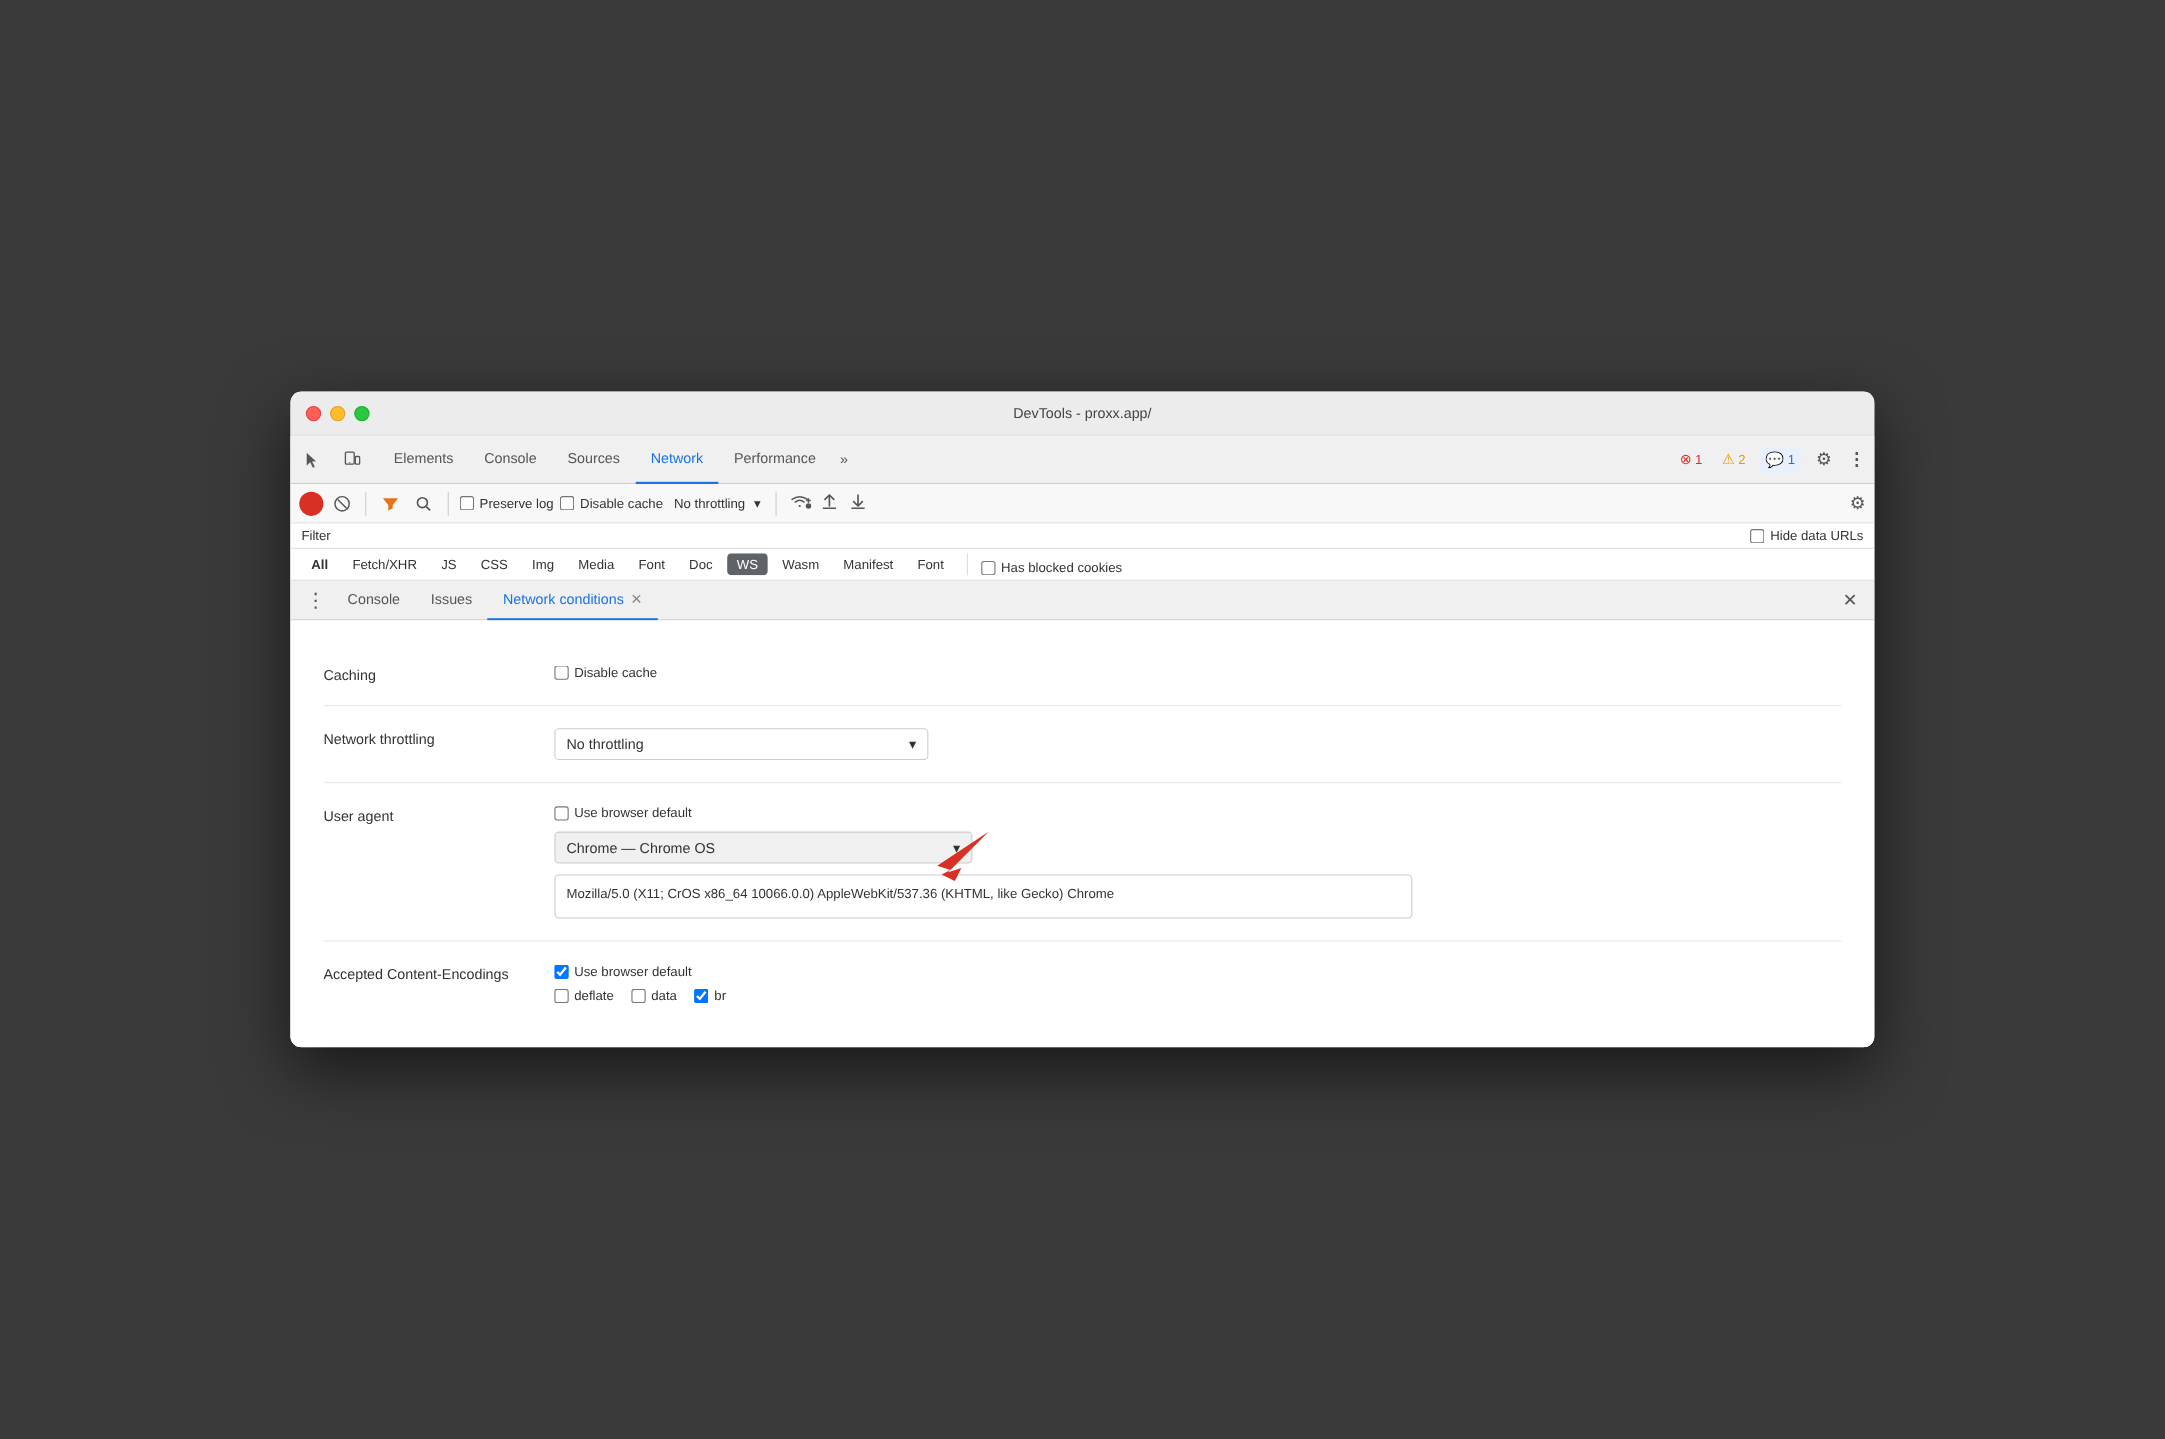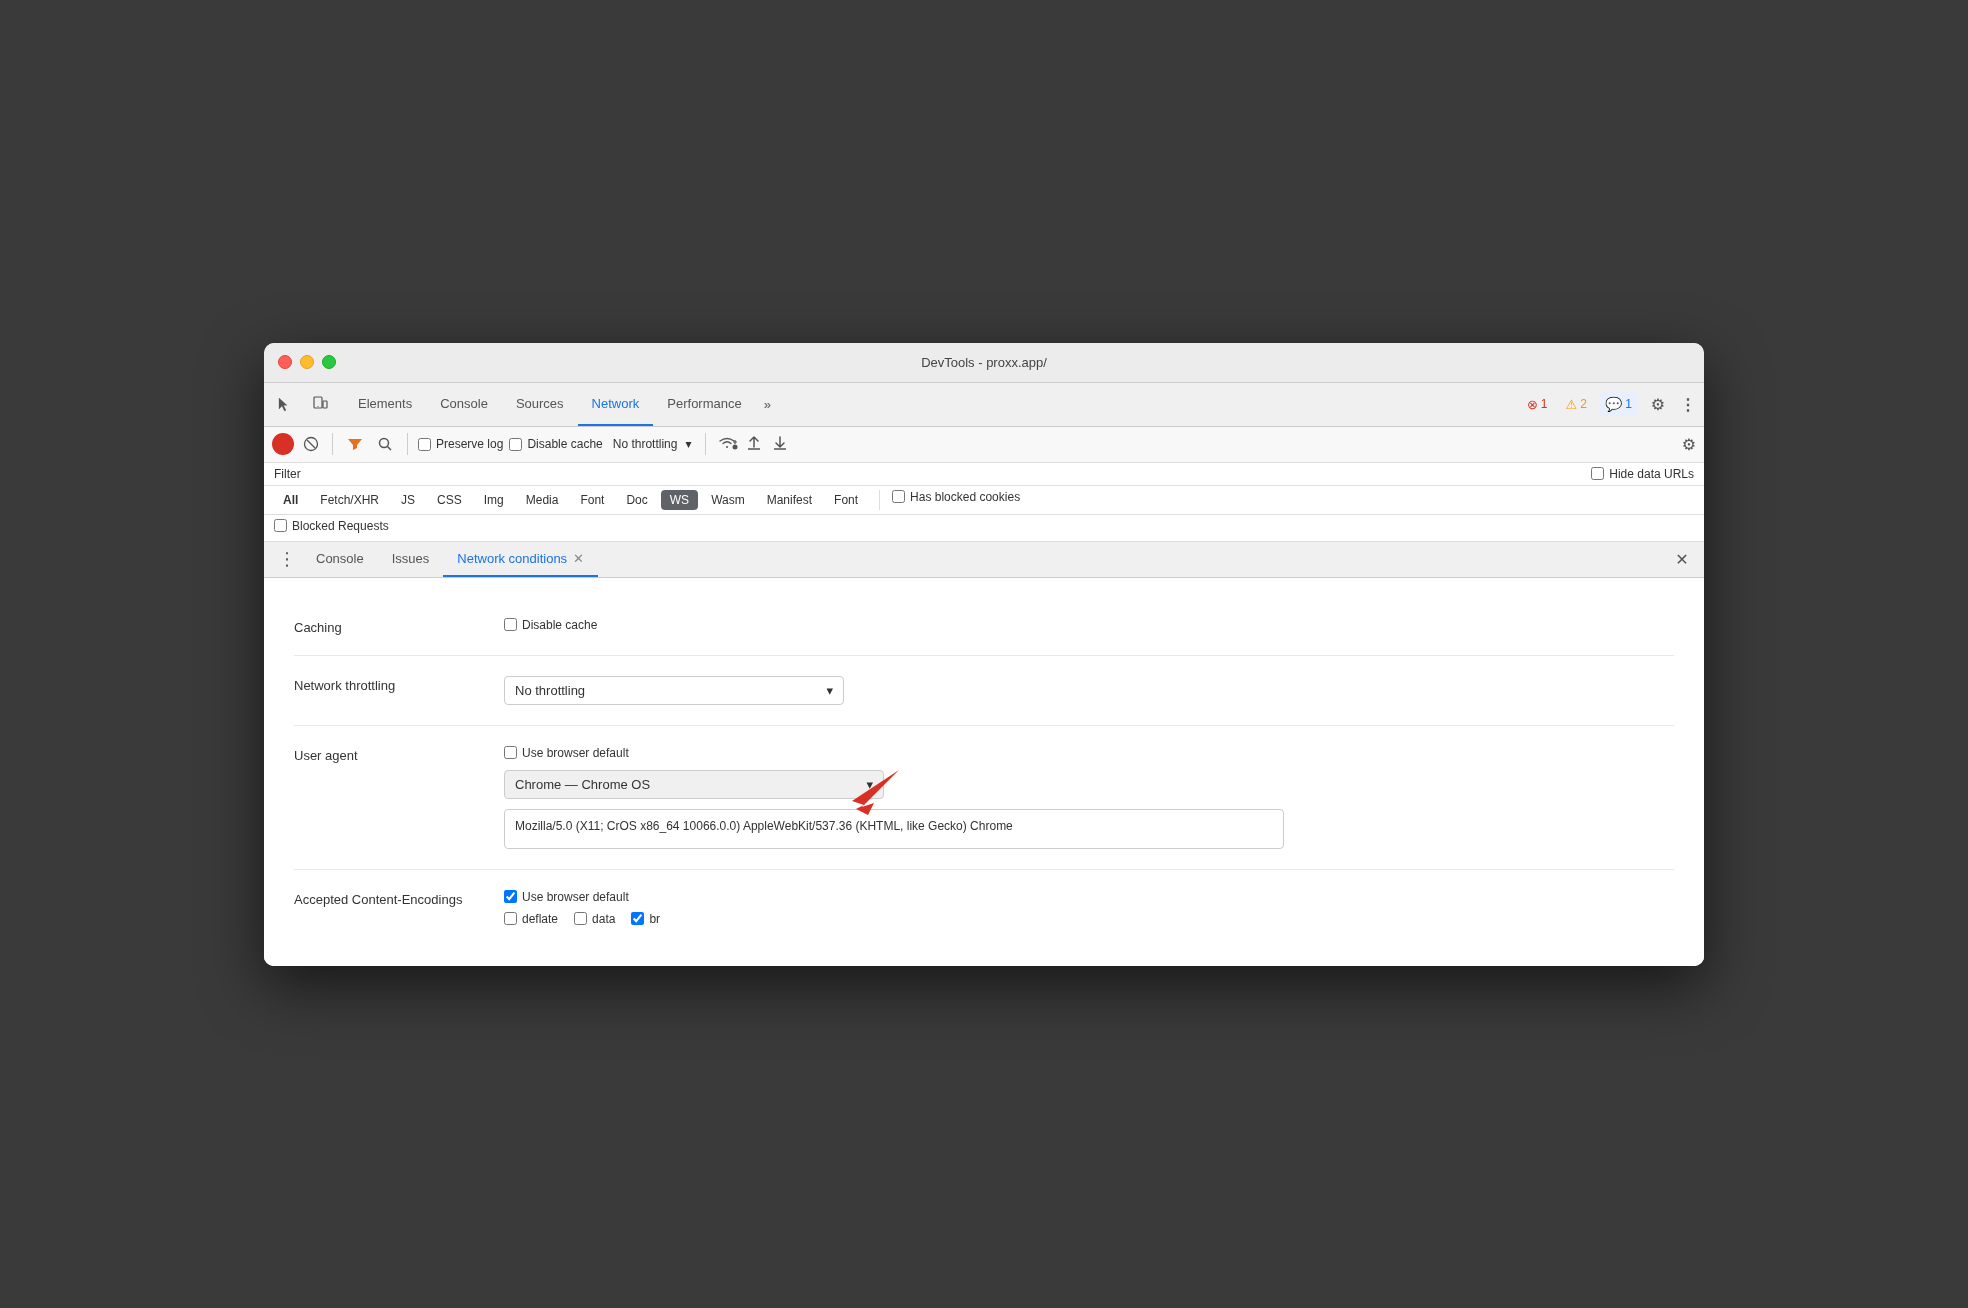--- a/index.html
+++ b/index.html
@@ -239,21 +239,21 @@
       padding: 4px 10px;
       gap: 10px;
     }
     .filter-label {
       font-size: 12px;
       color: #333;
       font-weight: 500;
     }
     .filter-type-tabs {
       display: flex;
-      align-items: flex-start;
+      align-items: flex-end;
       background: white;
       border-bottom: 1px solid #ddd;
       padding: 4px 10px;
       gap: 4px;
     }
     .filter-tab {
       padding: 2px 8px;
       font-size: 12px;
       color: #333;
       cursor: pointer;
@@ -544,26 +544,20 @@
       <span class="filter-tab">Wasm</span>
       <span class="filter-tab">Manifest</span>
       <span class="filter-tab">Font</span>
       <div style="width:1px;height:20px;background:#ddd;margin:0 8px;"></div>
       <label class="checkbox-label">
         <input type="checkbox" style="">
         <span>Has blocked cookies</span>
       </label>
     </div>
 
-    <div class="blocked-requests">
-      <label class="checkbox-label">
-        <input type="checkbox" style="">
-        <span>Blocked Requests</span>
-      </label>
-    </div>
 
     <div class="drawer-tabbar">
       <div class="drawer-dots">⋮</div>
       <div class="drawer-tab">
         <span>Console</span>
       </div>
       <div class="drawer-tab">
         <span>Issues</span>
       </div>
       <div class="drawer-tab active">

